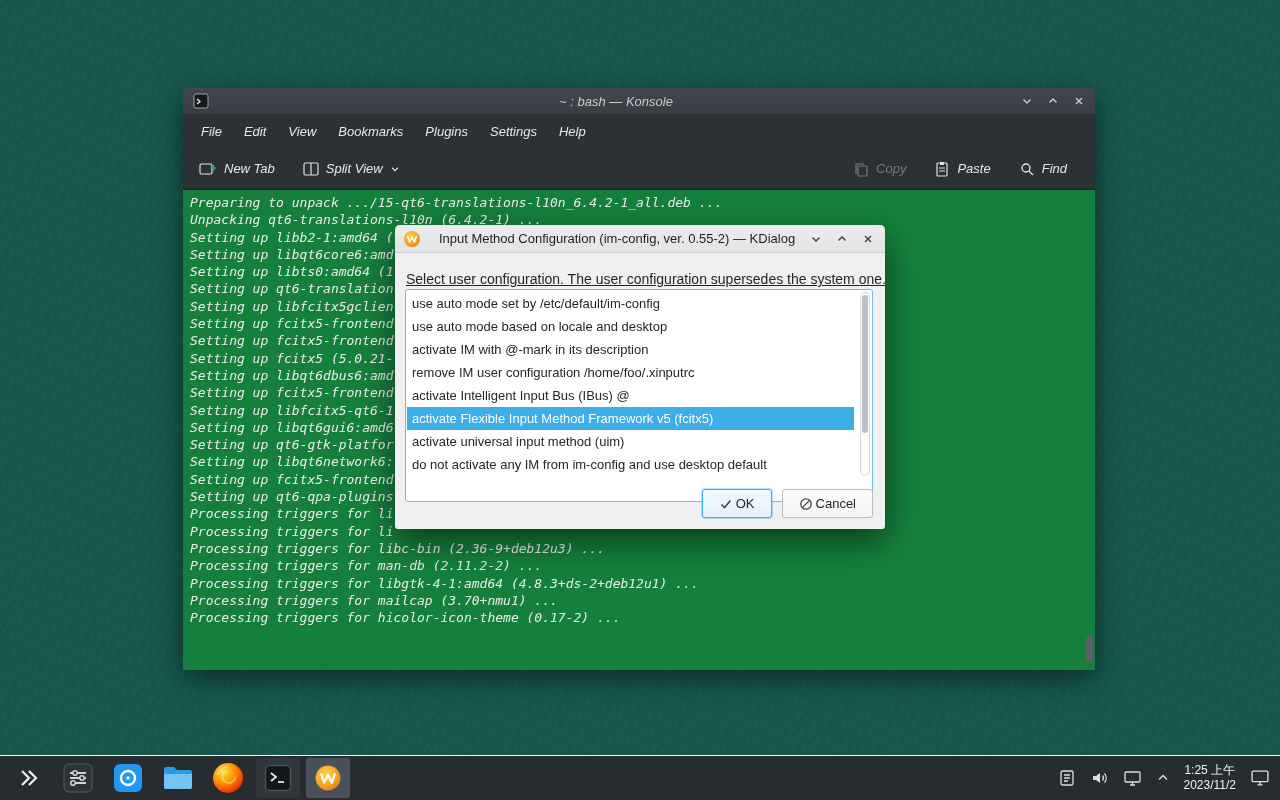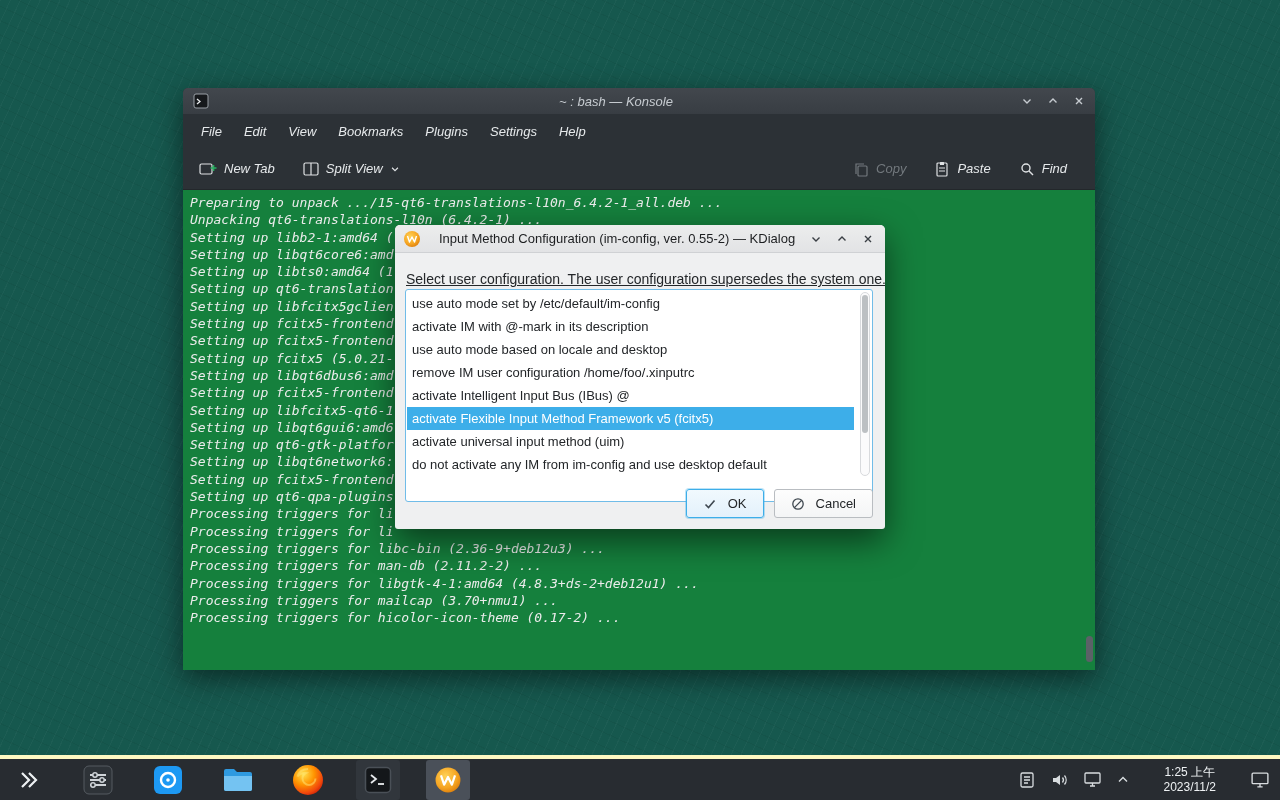--- a/index.html
+++ b/index.html
@@ -54,29 +54,29 @@
   .d-list { position:absolute; left:10px; right:12px; top:64px; height:213px; background:#fff;
     border:1px solid #70bce8; border-radius:3px; padding:2px 0 0 1px; overflow:hidden; }
   .list-item { height:23px; line-height:23px; padding-left:5px; margin-right:18px;
     font-size:13px; color:#232629; white-space:nowrap; overflow:hidden; cursor:default; }
   .list-item.selected { background:#3daee9; color:#fff; }
   .d-list-scrollbar { position:absolute; top:2px; right:2px; bottom:2px; width:10px;
     border:1px solid #d8dadd; border-radius:5px; background:#fbfbfc; }
   .d-list-thumb { position:absolute; top:2px; left:1px; width:6px; height:76%;
     background:#bcc0c3; border-radius:3px; }
   .d-buttons { position:absolute; right:12px; bottom:11px; display:flex; gap:10px; }
-  .d-btn { display:flex; align-items:center; gap:11px; height:29px; padding:0 16px;
+  .d-btn { display:flex; align-items:center; gap:3px; height:29px; padding:0 16px;
     background:linear-gradient(#fdfdfd,#f4f5f6); border:1px solid #b9bdc1; border-radius:3px;
     font-size:13px; color:#232629; cursor:pointer; font-family:"Liberation Sans", sans-serif; }
   .d-btn.focused { border-color:#3daee9; background:linear-gradient(#f1f9fe,#e3f1fb);
     box-shadow:0 0 0 1px rgba(61,174,233,0.35); }
 
   
   .taskbar { position:absolute; left:0; bottom:0; width:1280px; height:45px; background:#282c31;
-    border-top:4px solid #fef9c3; display:flex; align-items:center; padding:0 6px;gap:20px; }
+    border-top:1px solid #fef9c3; display:flex; align-items:center; padding:0 6px; }
   .tb-item { width:44px; height:40px; display:flex; align-items:center; justify-content:center;
     border-radius:3px; margin-right:6px; cursor:pointer; flex:none; }
   .task-tile { background:#31363c; }
   .task-tile.active { background:#4a5059; }
   .taskbar-spacer { flex:1; }
   .tb-tray { display:flex; align-items:center; gap:14px; margin-right:14px; }
   .tray-icon { display:flex; align-items:center; justify-content:center; cursor:pointer; }
   .tb-clock { text-align:center; color:#eef1f3; font-size:12px; line-height:15px;
     margin-right:14px; white-space:nowrap; cursor:pointer; }
   .tb-showdesktop { margin-right:4px; }
@@ -265,23 +265,23 @@
           </svg>
         </button>
     </span>
   </div>
 
   <div class="d-instruction">Select user configuration. The user configuration supersedes the system one.</div>
 
   <div class="d-list">
   <div class="list-item"><span>use auto mode set by /etc/default/im-config</span></div>
 
+  <div class="list-item"><span>use auto mode based on locale and desktop</span></div>
+
   <div class="list-item"><span>activate IM with @-mark in its description</span></div>
-
-  <div class="list-item"><span>use auto mode based on locale and desktop</span></div>
 
   <div class="list-item"><span>remove IM user configuration /home/foo/.xinputrc</span></div>
 
   <div class="list-item"><span>activate Intelligent Input Bus (IBus) @</span></div>
 
   <div class="list-item selected"><span>activate Flexible Input Method Framework v5 (fcitx5)</span></div>
 
   <div class="list-item"><span>activate universal input method (uim)</span></div>
 
   <div class="list-item"><span>do not activate any IM from im-config and use desktop default</span></div>

